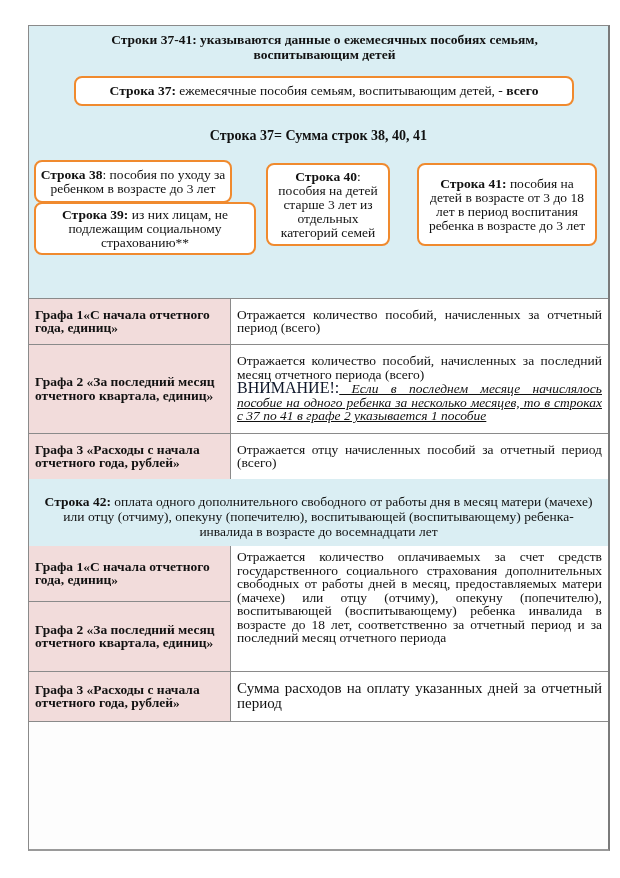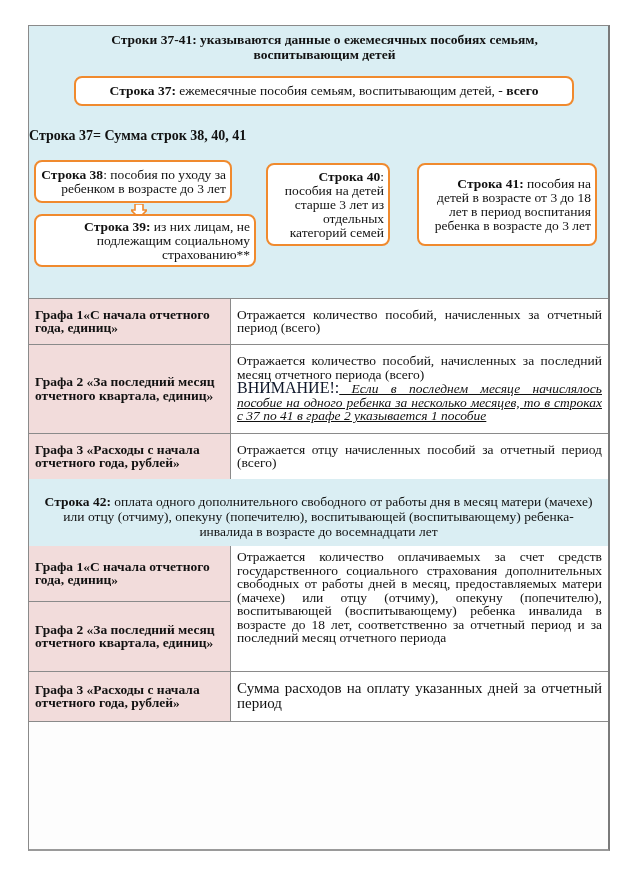--- a/index.html
+++ b/index.html
@@ -1,23 +1,23 @@
 <!DOCTYPE html>
 <html><head>
 <meta charset="utf-8">
 <style>
   html, body { margin:0; padding:0; background:#ffffff; }
   body { width:620px; height:878px; position:relative; font-family:"Liberation Serif", "DejaVu Serif", serif; color:#111; }
   .frame { position:absolute; left:28px; top:25px; width:582px; height:826px; border:1px solid #8a8a8a; border-right:2px solid #7a7a7a; border-bottom:2px solid #9a9a9a; background:#fdfdfd; box-sizing:border-box; }
   .panel-blue { position:absolute; left:0; width:100%; background:#daeef3; box-sizing:border-box; }
   .p1 { top:0; height:273px; border-bottom:1px solid #8a8a8a; }
   .title { position:absolute; left:0; right:0; top:6px; text-align:center; font-weight:bold; font-size:13.5px; line-height:15px;margin-left:12px; }
-  .box { position:absolute; background:#fff; border:2px solid #f08a2e; border-radius:8px; box-sizing:border-box; text-align:right; font-size:13.5px; line-height:14px; display:flex; align-items:center; justify-content:center; padding:12px 4px; }
+  .box { position:absolute; background:#fff; border:2px solid #f08a2e; border-radius:8px; box-sizing:border-box; text-align:center; font-size:13.5px; line-height:14px; display:flex; align-items:center; justify-content:center; padding:12px 4px; }
   .box b { font-weight:bold; }
-  .sum { position:absolute; left:0; right:0; top:102px; text-align:left; font-weight:bold; font-size:14px; }
+  .sum { position:absolute; left:0; right:0; top:102px; text-align:center; font-weight:bold; font-size:14px; }
   .arrow { position:absolute; left:102px; top:178px; width:16px; height:14px; }
   table.t { position:absolute; left:0; width:100%; border-collapse:collapse; table-layout:fixed; }
   table.t td { border-bottom:1px solid #8a8a8a; vertical-align:middle; font-size:13.5px; line-height:13.5px; padding:3px 6px;margin-left:32px; }
   table.t td.l { background:#f2dcdb; font-weight:bold; width:189px; border-right:1px solid #8a8a8a; }
   table.t td.r { background:#fff; text-align:justify; text-align-last:left; }
   .warn { color:#0f172a; font-weight:normal; font-size:16px; }
   .ital { font-style:italic;text-decoration:underline; }
   .p2 { top:453px; height:76px; border-bottom:1px solid #8a8a8a; display:flex; align-items:center; justify-content:center; text-align:center; font-size:13.5px; line-height:15px; padding:0 12px; }
   .p2 b { font-weight:bold; }
 </style>
@@ -38,21 +38,21 @@
     <div class="sum">Строка 37= Сумма строк 38, 40, 41</div>
 
     <div class="box" style="left:5px; top:134px; width:198px; height:43px;">
       <span><b>Строка 38</b><span>: пособия по уходу за ребенком в возрасте до 3 лет</span></span>
     </div>
 
     <svg class="arrow" viewBox="0 0 16 14">
       <polygon points="4,0 12,0 12,6 16,6 8,14 0,6 4,6" fill="#ffffff" stroke="#f08a2e" stroke-width="1.6"></polygon>
     </svg>
 
-    <div class="box" style="left:5px; top:188px; width:222px; height:53px;">
+    <div class="box" style="left:5px; top:176px; width:222px; height:53px;">
       <span><b>Строка 39:</b><span> из них лицам, не подлежащим социальному страхованию**</span></span>
     </div>
 
     <div class="box" style="left:237px; top:137px; width:124px; height:83px;">
       <span><b>Строка 40</b><span>: пособия на детей старше 3 лет из отдельных категорий семей</span></span>
     </div>
 
     <div class="box" style="left:388px; top:137px; width:180px; height:83px;">
       <span><b>Строка 41:</b><span> пособия на детей в возрасте от 3 до 18 лет в период воспитания ребенка в возрасте до 3 лет</span></span>
     </div>

